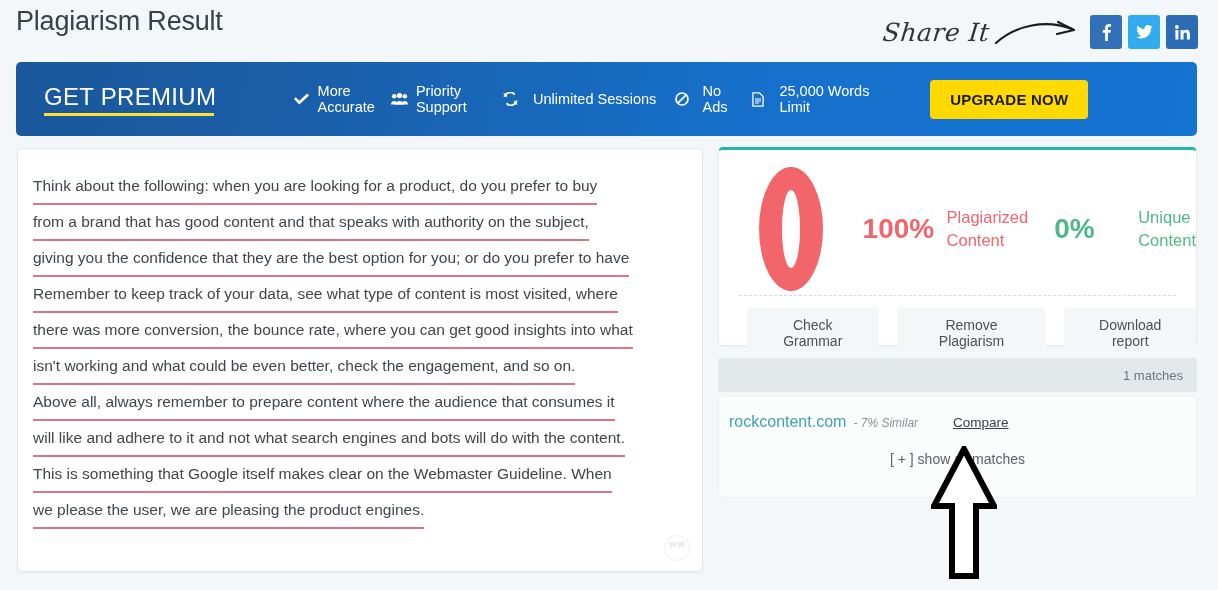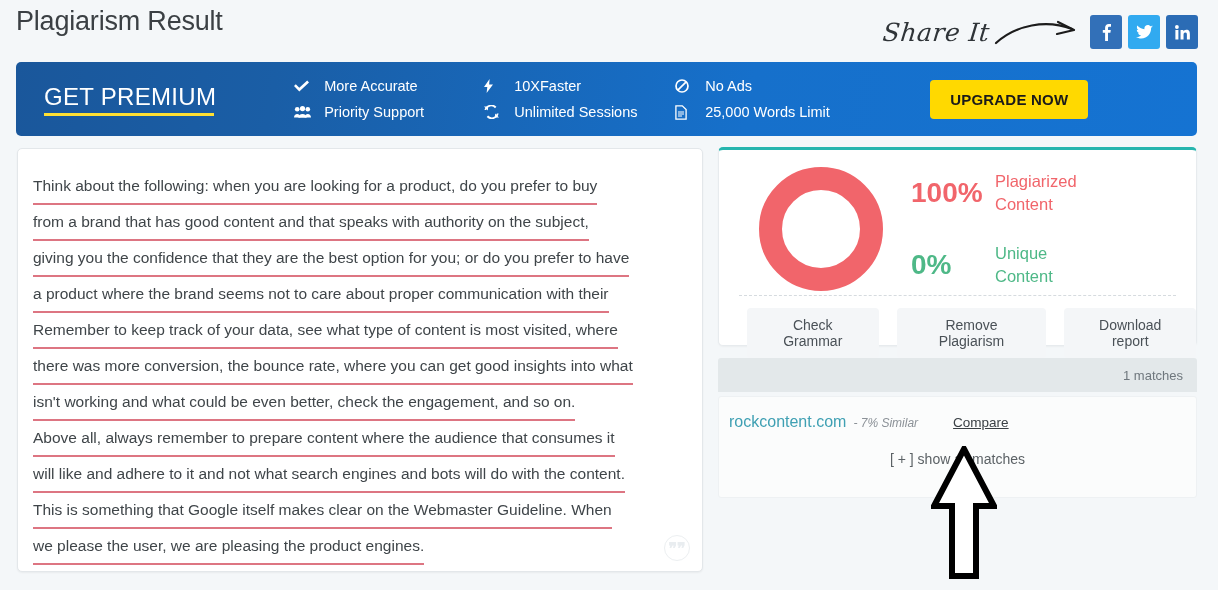--- a/index.html
+++ b/index.html
@@ -45,21 +45,21 @@
   }
   .get-premium {
     color: #ffffff; font-size: 24px; font-weight: normal; letter-spacing: 0.3px;
     margin-left: 28px; padding-bottom: 5px; position: relative;
   }
   .get-premium::after {
     content: ""; position: absolute; left: 0; right: 2px; bottom: 0;
     height: 3px; background: #ffe033;
   }
   .feature-cols { display: flex; margin-left: 78px; gap: 0; }
-  .fcol { display: flex; flex-direction: column; justify-content: center; gap: 8px; }
+  .fcol { display: flex; flex-direction: row; justify-content: center; gap: 8px; }
   .fcol.c1 { width: 190px; }
   .fcol.c2 { width: 191px; }
   .fcol.c3 { width: 215px; }
   .feat { display: flex; align-items: center; color: #ffffff; font-size: 14.5px; height: 18px; }
   .feat .ic {
     width: 22px; display: inline-flex; align-items: center; justify-content: flex-start;
     margin-right: 8px; color: #fff;
   }
   .feat .ic svg { display: block; }
   .upgrade-btn {
@@ -100,21 +100,21 @@
     border: 1px solid #e7ebee;
     border-top: 3px solid #26b5ae;
     box-shadow: 0 1px 2px rgba(0,0,0,0.04);
   }
   .donut-row { display: flex; align-items: center; padding: 12px 0 0 0; height: 145px; }
   .donut {
     width: 124px; height: 124px; border-radius: 50%;
     border: 23px solid #f1656b;
     margin-left: 40px;
   }
-  .pcts { margin-left: 28px; display: flex; flex-direction: column; gap: 26px; }
+  .pcts { margin-left: 40px; display: flex; flex-direction: row; gap: 26px; }
   .pct-row { display: flex; align-items: center; }
   .pct-num { font-size: 28px; font-weight: bold; width: 84px; }
   .pct-num.red { color: #f1656b; }
   .pct-num.green { color: #4eb887; }
   .pct-lbl { font-size: 16.5px; line-height: 23px; }
   .pct-lbl.red { color: #f1656b; }
   .pct-lbl.green { color: #4eb887; }
   .divider { border-top: 1px dashed #d6dbdf; margin: 0 20px; }
   .btn-row { display: flex; gap: 18px; padding: 12px 0 0 28px; }
   .act-btn {
@@ -211,28 +211,20 @@
               <path fill="#fff" d="M4.3 11.8c0-2.3 1.9-3.9 4.2-3.9s4.2 1.6 4.2 3.9H4.3z"></path>
             </svg>
           </span>
           <span>Priority Support</span>
         </div>
       </div>
 
       <div class="fcol c2">
         <div class="feat">
           <span class="ic">
-            <svg width="9" height="14" viewBox="0 0 9 14">
-                <path fill="#fff" d="M5.6 0 0 8h3.3L2.6 14 9 5.6H5.1z"></path>
-              </svg>
-          </span>
-          <span>10XFaster</span>
-        </div>
-        <div class="feat">
-          <span class="ic">
             <svg width="15" height="14" viewBox="0 0 15 14">
               <path fill="#fff" d="M2.2 5.1A5.1 5.1 0 0 1 11 3.2l1.4-1.4A7 7 0 0 0 .5 5.1h1.7zM12.9 8.6a5.1 5.1 0 0 1-8.8 2l-1.4 1.4a7 7 0 0 0 11.9-3.4h-1.7z"></path>
               <path fill="#fff" d="M0 1.6h4v4zM15 12.4h-4v-4z"></path>
             </svg>
           </span>
           <span>Unlimited Sessions</span>
         </div>
       </div>
 
       <div class="fcol c3">
@@ -258,21 +250,20 @@
     </div>
 
     <button class="upgrade-btn">UPGRADE NOW</button>
   </div>
 
   <div class="text-card">
     <div class="text-body">
       <span class="tline">Think about the following: when you are looking for a product, do you prefer to buy</span>
       <span class="tline">from a brand that has good content and that speaks with authority on the subject,</span>
       <span class="tline">giving you the confidence that they are the best option for you; or do you prefer to have</span>
-      <span class="tline">a product where the brand seems not to care about proper communication with their</span>
       <span class="tline">Remember to keep track of your data, see what type of content is most visited, where</span>
       <span class="tline">there was more conversion, the bounce rate, where you can get good insights into what</span>
       <span class="tline">isn't working and what could be even better, check the engagement, and so on.</span>
       <span class="tline">Above all, always remember to prepare content where the audience that consumes it</span>
       <span class="tline">will like and adhere to it and not what search engines and bots will do with the content.</span>
       <span class="tline">This is something that Google itself makes clear on the Webmaster Guideline. When</span>
       <span class="tline">we please the user, we are pleasing the product engines.</span>
     </div>
     <div class="quote-badge">❞❞</div>
   </div>

